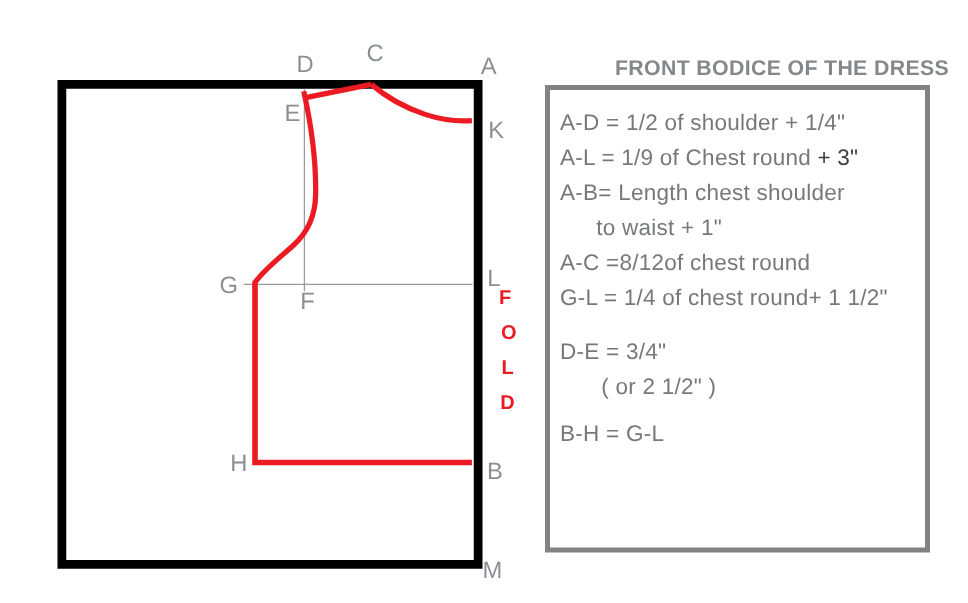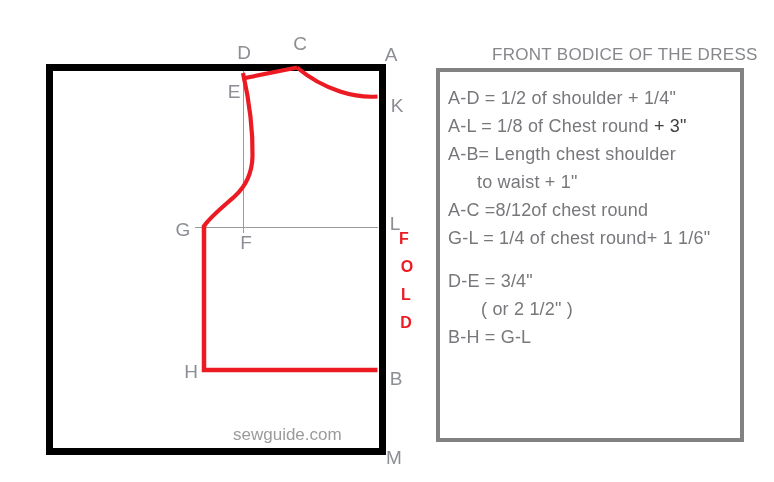--- a/index.html
+++ b/index.html
@@ -36,38 +36,38 @@
     font-size:16px;font-weight:bold;color:var(--pattern-red);line-height:1;
   }
   
   .watermark{
     position:absolute;left:233px;top:425px;
     font-size:17px;color:var(--watermark-gray);white-space:nowrap;
   }
   
   .panel-title{
     position:absolute;left:492px;top:45px;
-    font-size:17px;font-weight:normal;letter-spacing:.3px;color:var(--title-gray);
+    font-size:17px;font-weight:bold;letter-spacing:.3px;color:var(--title-gray);
     white-space:nowrap;
     text-align:center;
   }
   .panel-box{
     position:absolute;left:436px;top:68px;width:308px;height:374px;
     box-sizing:border-box;border:4px solid var(--panel-border);
     padding:12px 6px 4px 8px;
   }
   .panel-line{
     font-size:18px;line-height:28px;color:var(--panel-text);
     white-space:nowrap;letter-spacing:.2px;
   }
   .panel-line .dark{color:var(--panel-dark);}
   .indent-a{padding-left:29px;}
   .indent-b{padding-left:33px;}
   .gap-big{margin-top:15px;}
-  .gap-mid{}
+  .gap-mid{margin-top:10px;}
   .tight{margin-top:-6px;}
 </style>
 </head>
 <body>
 
 <div id="stage">
 
   <div class="frame"></div>
 
   <svg class="overlay" viewBox="0 0 774 482">
@@ -89,29 +89,28 @@
   <span class="pt" style="left:395px;top:223px;">L</span>
   <span class="pt" style="left:191px;top:371px;">H</span>
   <span class="pt" style="left:396px;top:378px;">B</span>
   <span class="pt" style="left:394px;top:457px;">M</span>
 
   <span class="fold-letter" style="left:404px;top:239px;">F</span>
   <span class="fold-letter" style="left:407px;top:267px;">O</span>
   <span class="fold-letter" style="left:406px;top:295px;">L</span>
   <span class="fold-letter" style="left:406px;top:323px;">D</span>
 
-  <span class="watermark">sewguide.com</span>
 
   <div class="panel-title">FRONT BODICE OF THE DRESS</div>
 
   <div class="panel-box">
     <div class="panel-line"><span>A-D = 1/2 of shoulder + 1/4"</span><span class="dark"></span></div>
-    <div class="panel-line"><span>A-L = 1/8 of Chest round </span><span class="dark">+ 3"</span></div>
+    <div class="panel-line"><span>A-L = 1/9 of Chest round </span><span class="dark">+ 3"</span></div>
     <div class="panel-line"><span>A-B= Length chest shoulder</span><span class="dark"></span></div>
     <div class="panel-line indent-a"><span>to waist  + 1"</span><span class="dark"></span></div>
     <div class="panel-line"><span>A-C =8/12of chest round</span><span class="dark"></span></div>
-    <div class="panel-line"><span>G-L = 1/4 of chest round+ 1 1/6"</span><span class="dark"></span></div>
+    <div class="panel-line"><span>G-L = 1/4 of chest round+ 1 1/2"</span><span class="dark"></span></div>
     <div class="panel-line gap-big"><span>D-E = 3/4"</span><span class="dark"></span></div>
     <div class="panel-line indent-b"><span>( or 2 1/2" )</span><span class="dark"></span></div>
     <div class="panel-line gap-mid"><span>B-H = G-L</span><span class="dark"></span></div>
   </div>
 
 </div>
 
 </body></html>

